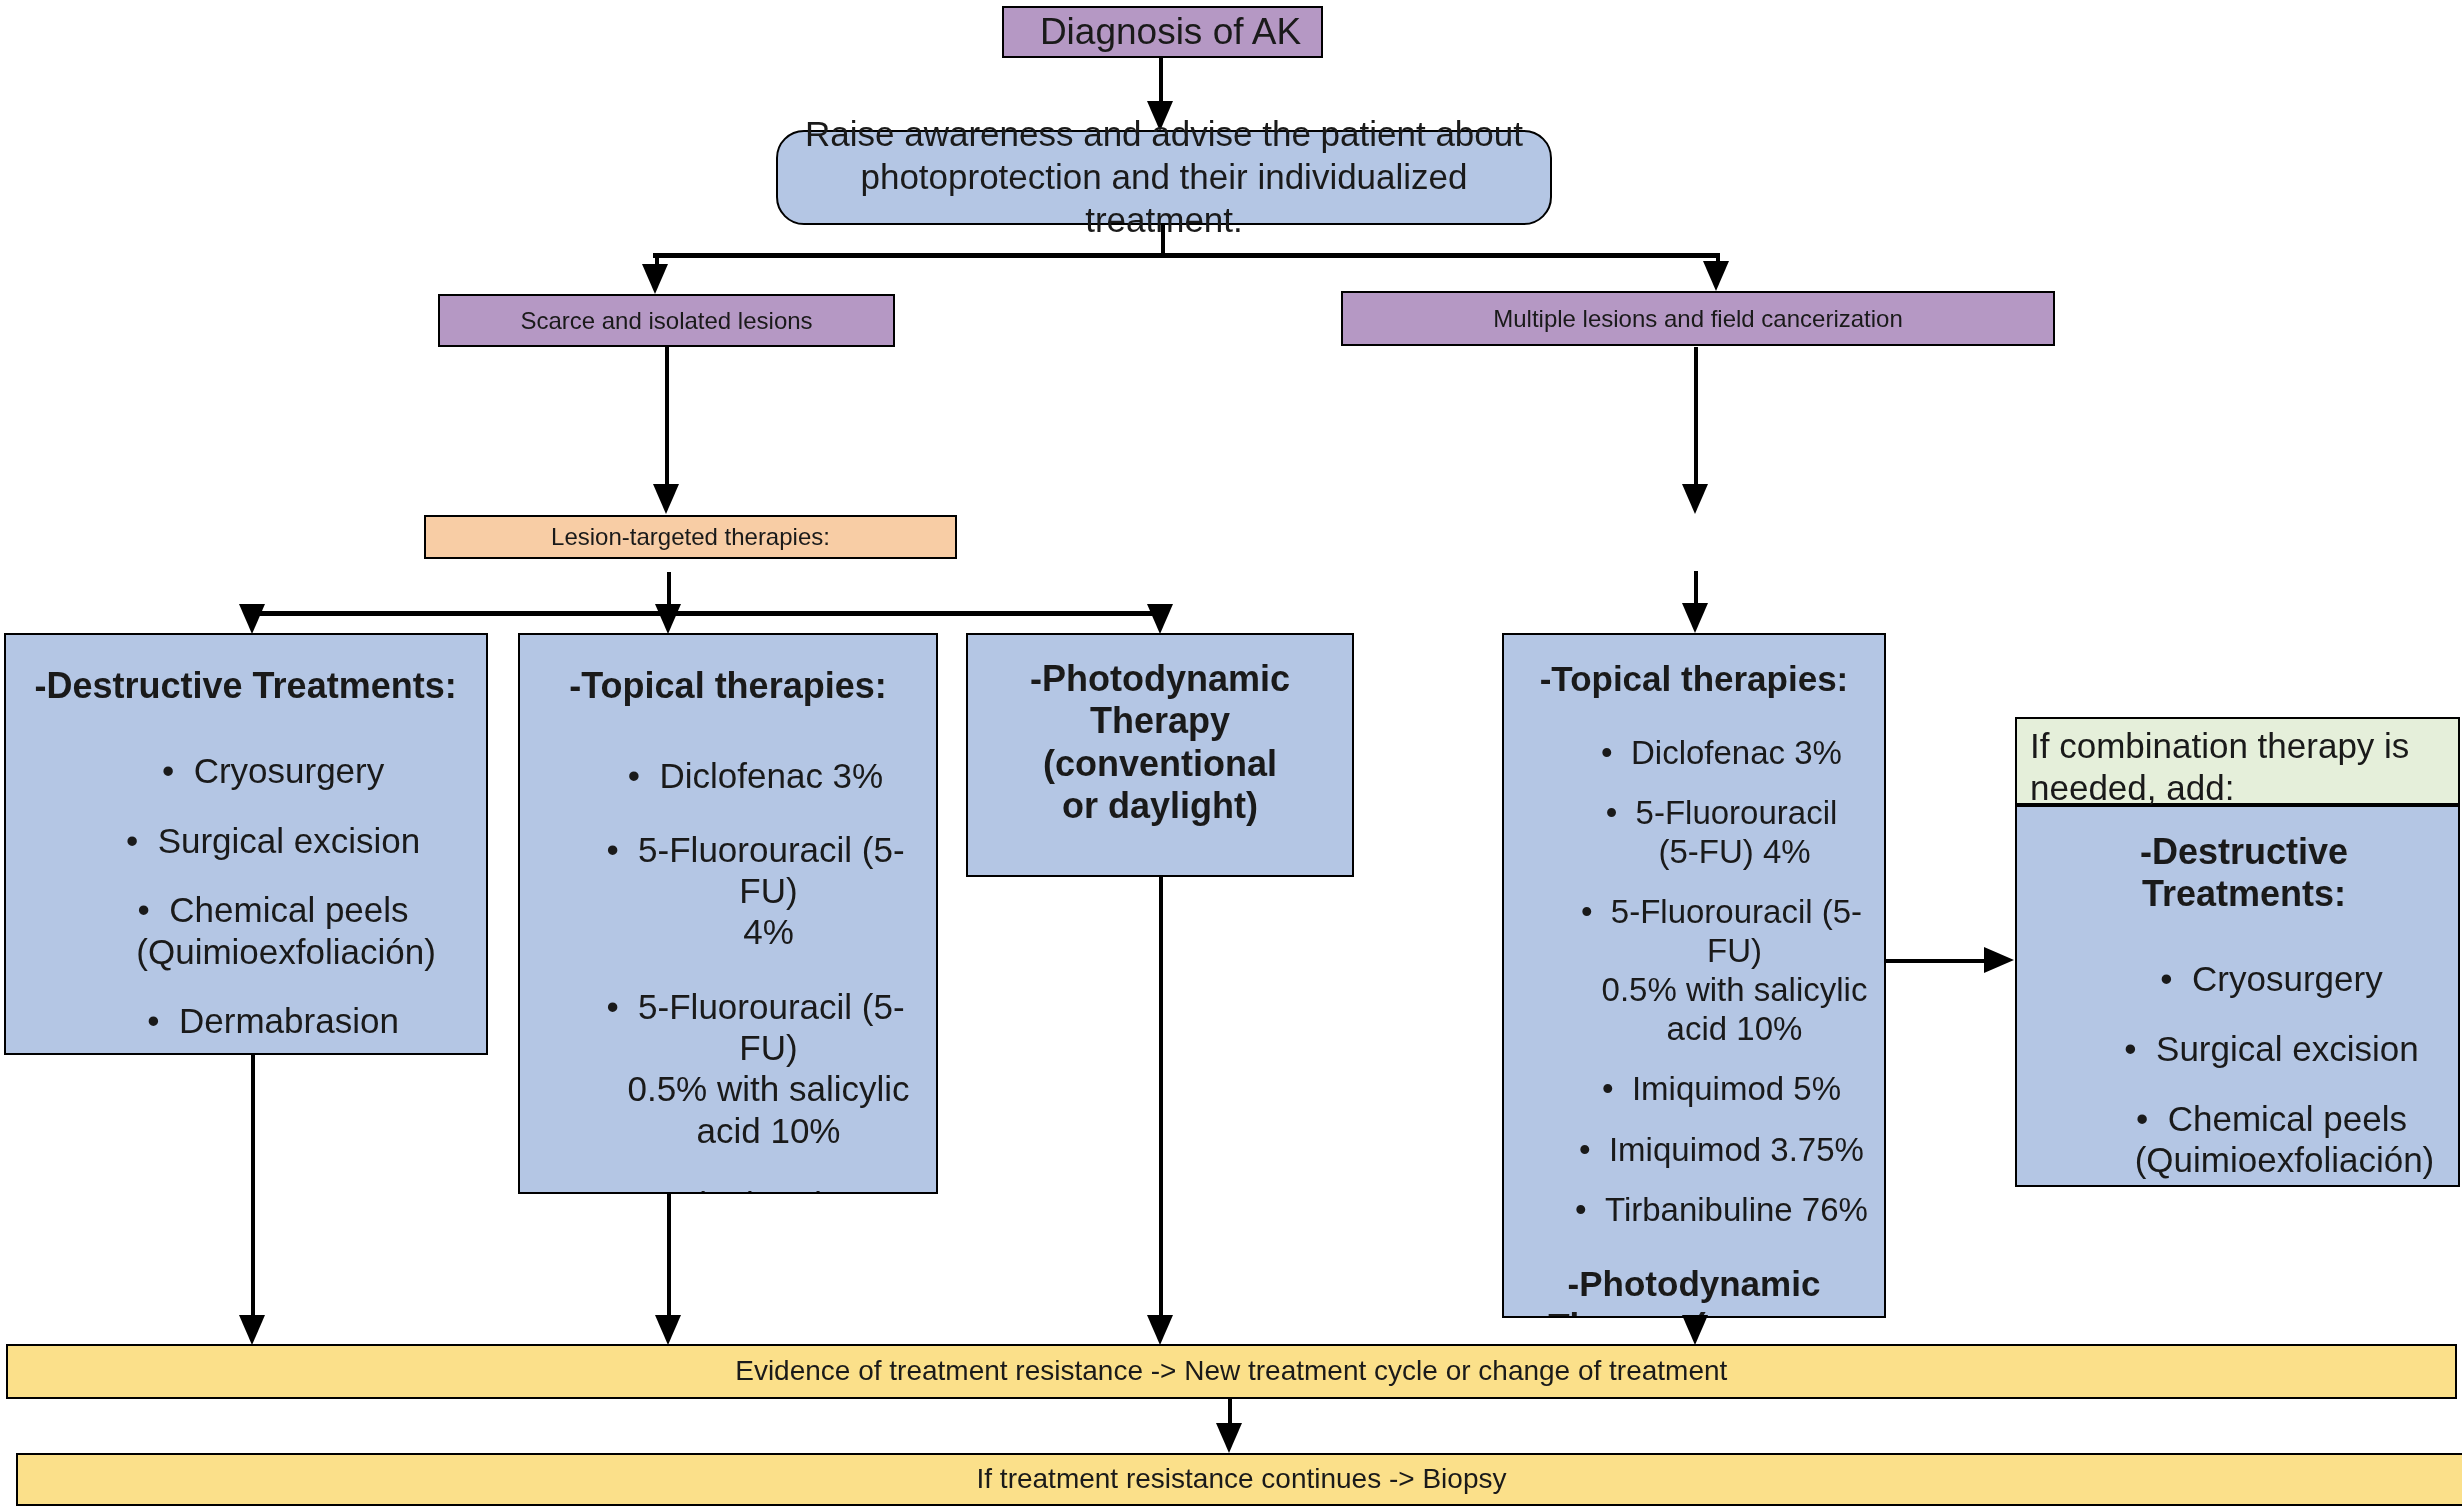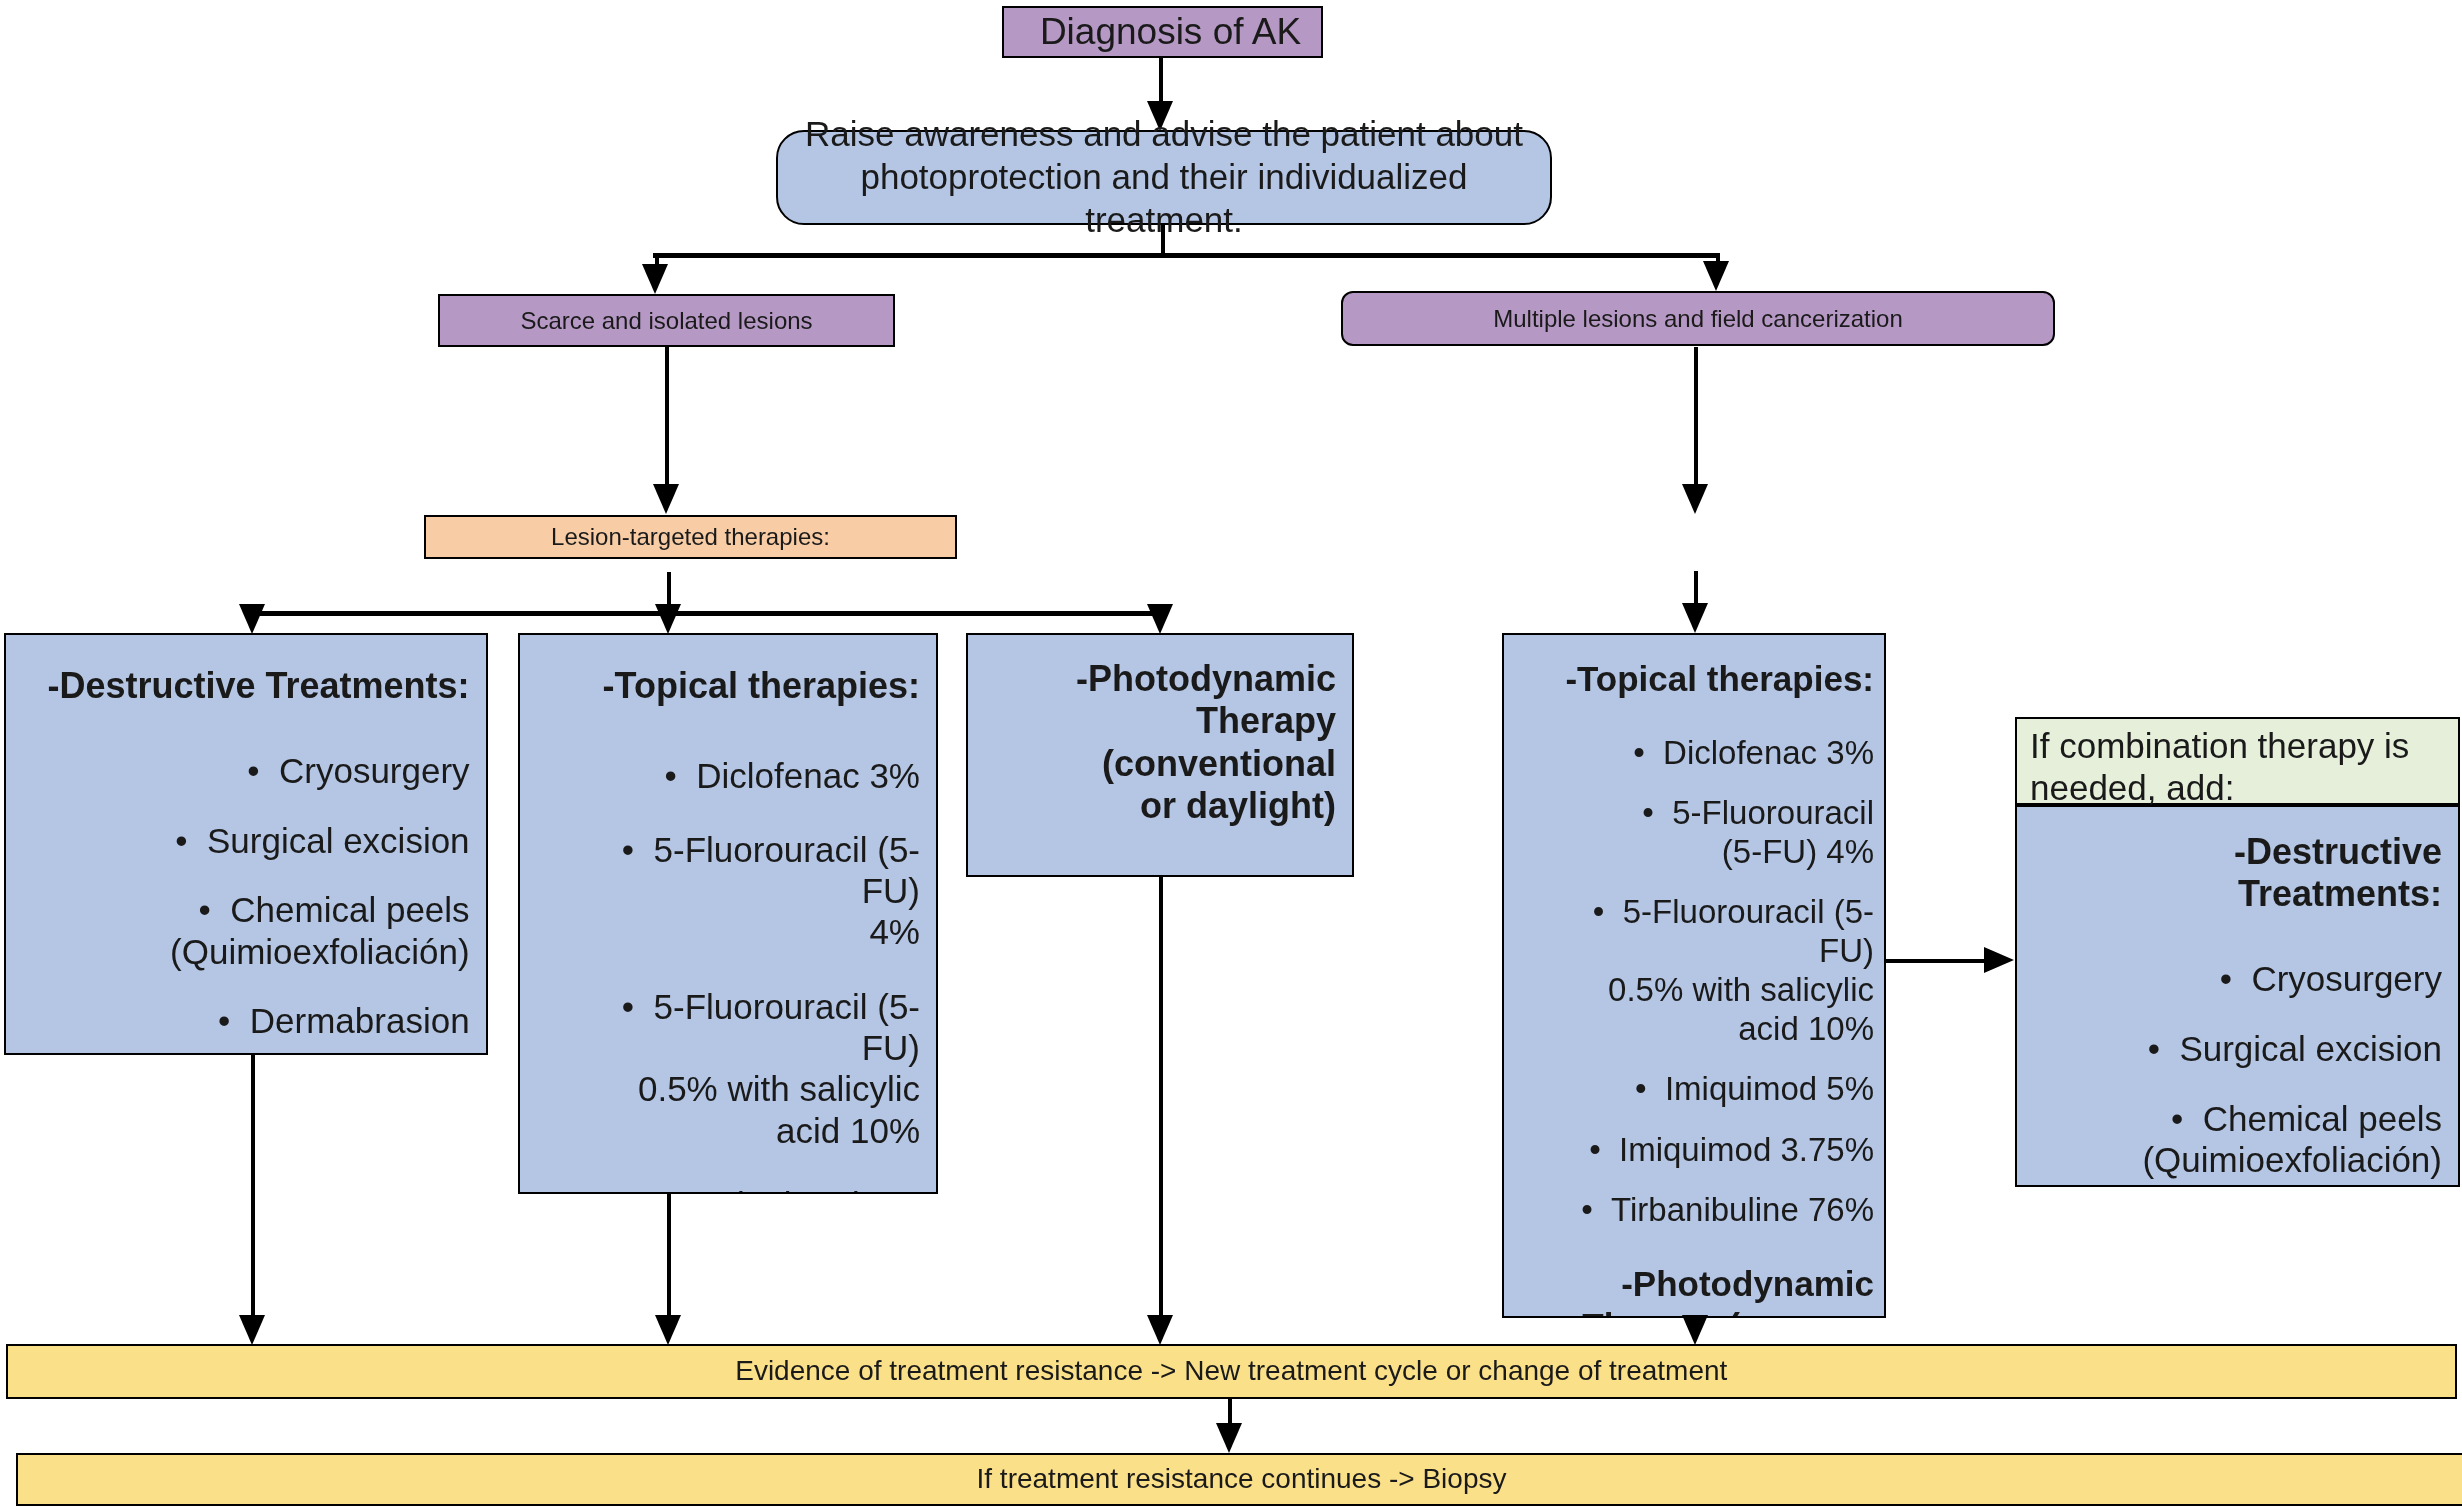--- a/index.html
+++ b/index.html
@@ -22,21 +22,21 @@
   }
   .purple{background:var(--purple,#b598c4);}
   .blue{background:var(--blue,#b4c6e4);}
   .orange{background:var(--orange,#f8cda5);}
   .greenbg{background:var(--green,#e5efda);}
   .yellow{background:var(--yellow,#fbe08a);}
   .t52{font-size:37px;}
   .t50{font-size:24px;}
   .t48{font-size:35px;}
   .listbox{
-    display:block;text-align:right;
+    display:block;text-align:center;
     padding:11.5px 16px;
     overflow:hidden;
   }
   .listbox .hdr{
     font-weight:bold;font-size:36px;line-height:1.18;
     white-space:pre-line;
   }
   .listbox ul{list-style:none;margin:0;padding:0;}
   .listbox li{
     font-size:35px;line-height:1.18;
@@ -82,21 +82,21 @@
 photoprotection and their individualized treatment.</div>
 
   <div class="vl" style="left:1161px;top:225px;height:31px;"></div>
   <div class="hl" style="left:653px;top:253px;width:1067px;"></div>
   <div class="vl" style="left:655px;top:257px;height:11.5px;"></div>
   <div class="ad" style="left:642px;top:264px;"></div>
   <div class="vl" style="left:1716px;top:257px;height:8.7px;"></div>
   <div class="ad" style="left:1703px;top:261px;"></div>
 
   <div class="box purple t50" style="left:438px;top:294px;width:457px;height:53px;">Scarce and isolated lesions</div>
-  <div class="box purple t50" style="left:1341px;top:291px;width:714px;height:55px;border-radius:12px;">Multiple lesions and field cancerization</div>
+  <div class="box purple t50" style="left:1341px;top:291px;width:714px;height:55px;">Multiple lesions and field cancerization</div>
 
   <div class="vl" style="left:665px;top:347px;height:141px;"></div>
   <div class="ad" style="left:653px;top:484px;"></div>
   <div class="box orange t50" style="left:424px;top:515px;width:533px;height:44px;">Lesion-targeted therapies:</div>
 
   <div class="vl" style="left:1694px;top:347px;height:141px;"></div>
   <div class="ad" style="left:1682px;top:484px;"></div>
 
   <div class="vl" style="left:667px;top:572px;height:42px;"></div>
   <div class="hl" style="left:249px;top:611px;width:914px;"></div>

